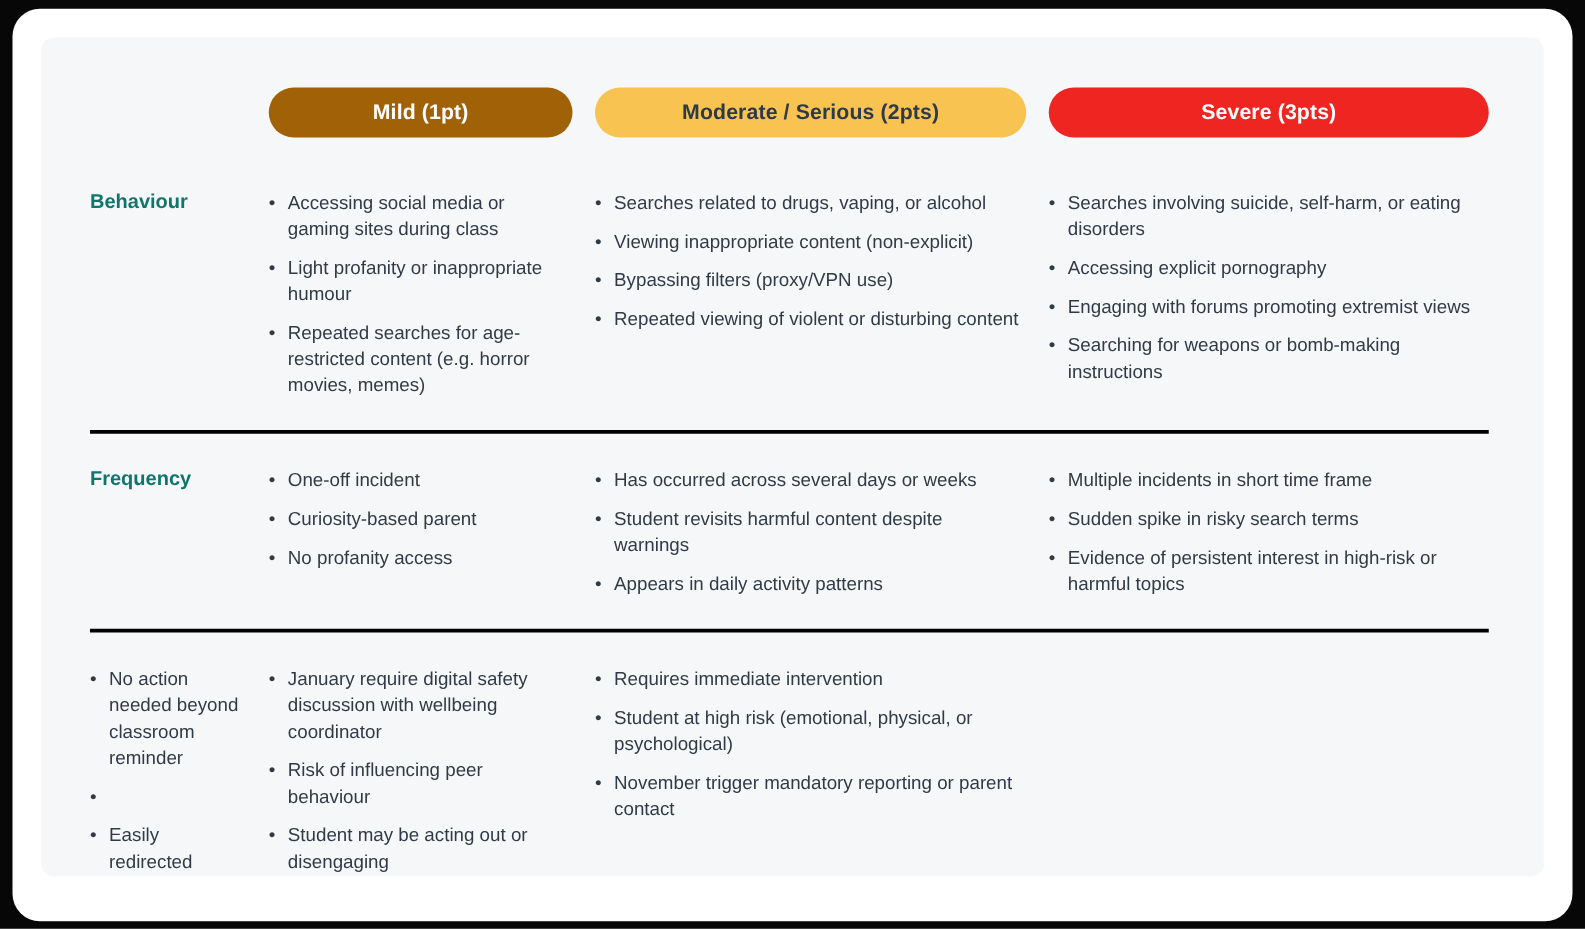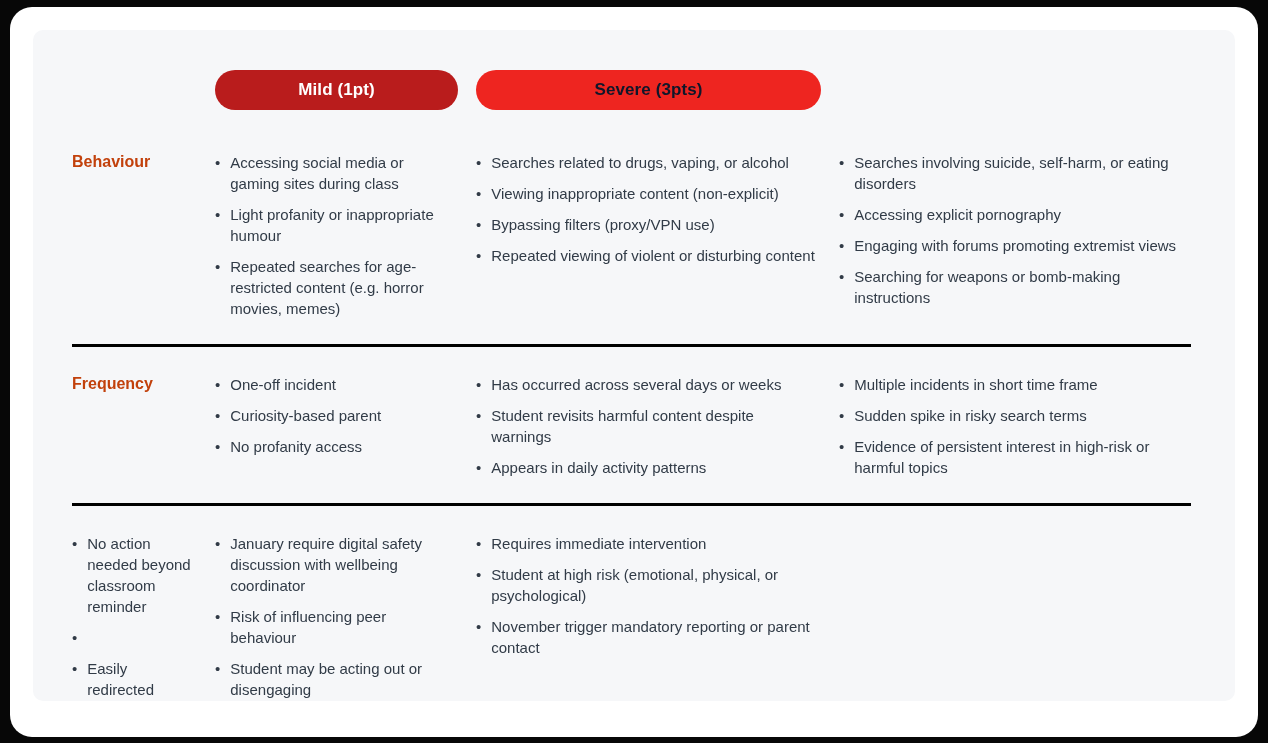--- a/index.html
+++ b/index.html
@@ -26,43 +26,44 @@
   }
   .header-row{margin-bottom:42px;}
   .pill{
     height:40px;line-height:40px;border-radius:20px;
     text-align:center;font-weight:bold;font-size:17px;
     letter-spacing:0.1px;
   }
   .body-row{padding:27px 0 25px 0;border-top:3px solid #000000;}
   .body-row.first{padding-top:0;border-top:none;}
   .row-label{
-    font-size:16px;font-weight:bold;color:#c2410c;
+    font-size:16px;font-weight:bold;color:#0f766e;
     padding-top:1px;
   }
   ul.blist{list-style:none;margin:0;padding:0;}
   ul.blist li{
     display:flex;gap:10px;
     font-size:15px;line-height:21px;color:#313b47;
     margin-bottom:10px;
   }
   ul.blist li:last-child{margin-bottom:0;}
   .bullet{flex:0 0 auto;color:#313b47;}
   .cell{padding-right:6px;}
 </style>
 </head>
 <body>
 
 <div class="card">
   <div class="panel">
     <div id="matrix">
         <div class="grid header-row">
           <div></div>
-          <div class="pill" style="background: #b91c1c; color: rgb(255, 255, 255);">Mild (1pt)</div>
-          <div class="pill" style="background: rgb(238, 37, 32); color: #0f172a;">Severe (3pts)</div>
+          <div class="pill" style="background: #a16207; color: rgb(255, 255, 255);">Mild (1pt)</div>
+          <div class="pill" style="background: rgb(249, 195, 81); color: rgb(46, 58, 72);">Moderate / Serious (2pts)</div>
+          <div class="pill" style="background: rgb(238, 37, 32); color: #ffffff;">Severe (3pts)</div>
         </div>
         <div class="grid body-row first">
           <div class="row-label">Behaviour</div>
           <div class="cell">
             <ul class="blist">
               <li>
                 <span class="bullet">•</span>
                 <span>Accessing social media or gaming sites during class</span>
               </li>
               <li>

